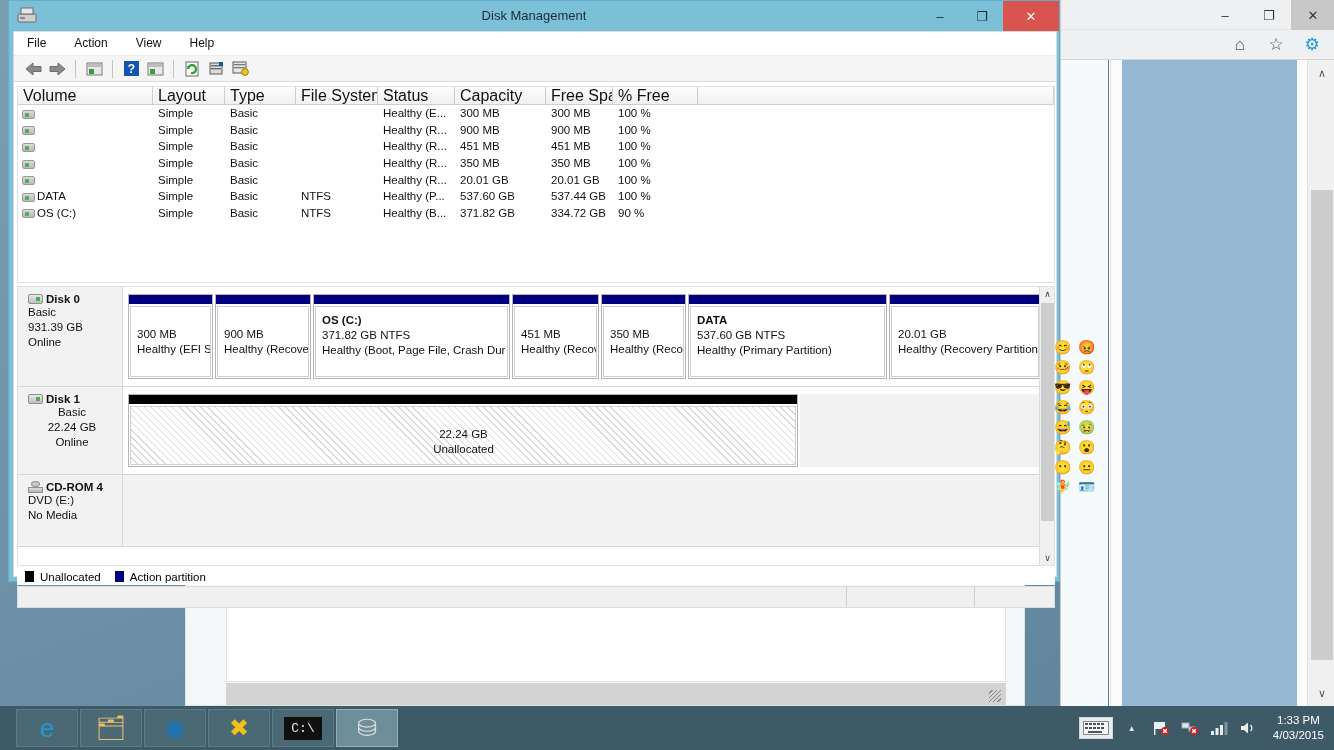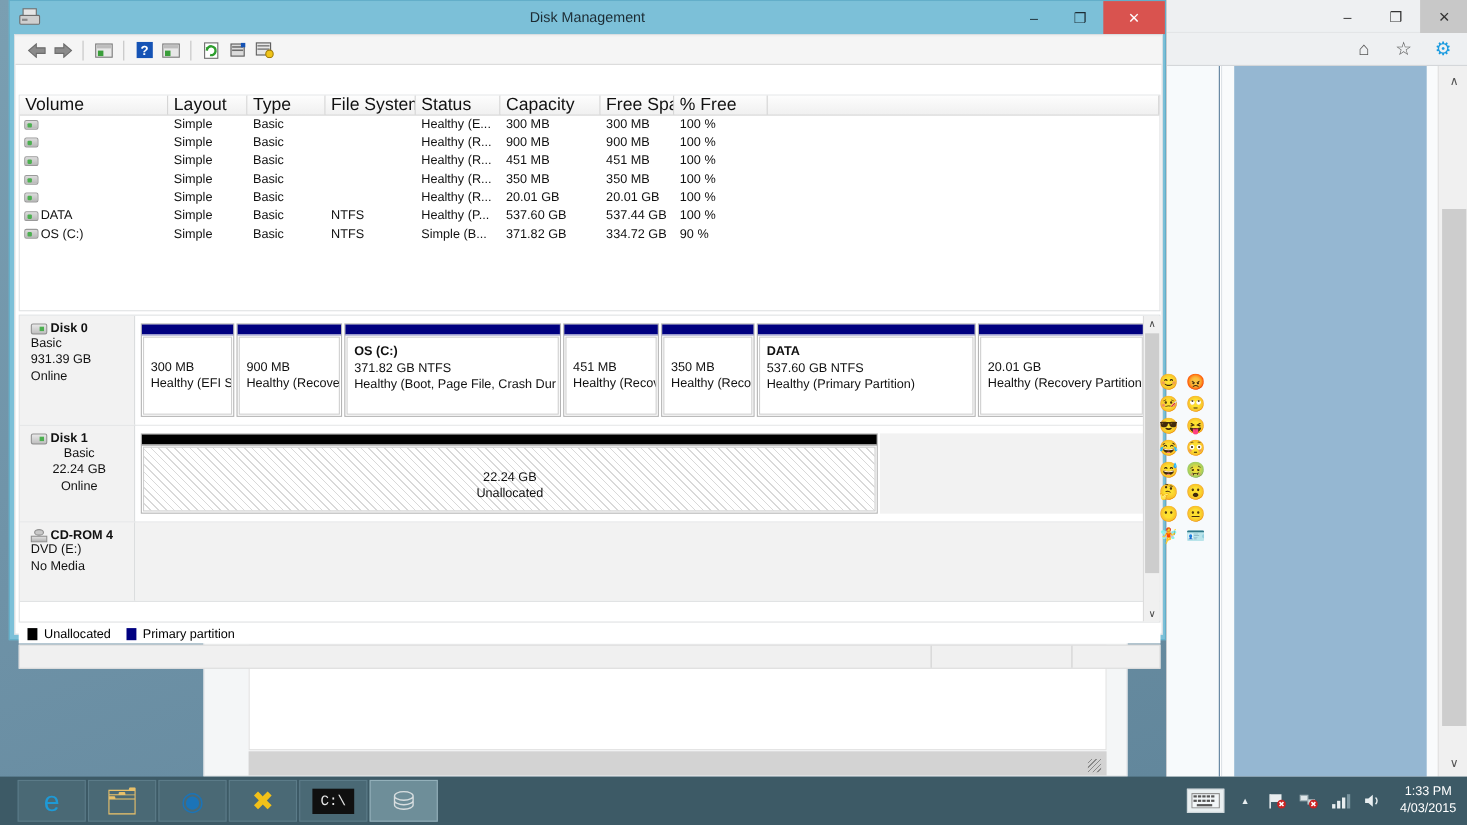--- a/index.html
+++ b/index.html
@@ -260,20 +260,26 @@
       <div class="dm-title-text">Disk Management</div>
       <div class="dm-winctrls">
         <div class="dm-wbtn">–</div>
         <div class="dm-wbtn">❐</div>
         <div class="dm-wbtn close">✕</div>
       </div>
     </div>
 
     <div class="dm-client">
 
+      <div class="menubar" id="menubar">
+          <div class="menu-item">File</div>
+          <div class="menu-item">Action</div>
+          <div class="menu-item">View</div>
+          <div class="menu-item">Help</div>
+        </div>
 
       <div class="toolbar">
         <div class="tb">
           <svg width="17" height="14" viewBox="0 0 17 14">
               <path d="M8 1 L1 7 L8 13 L8 9.5 L16 9.5 L16 4.5 L8 4.5 Z" fill="#8b8b8b" stroke="#6d6d6d"></path>
             </svg>
         </div>
         <div class="tb">
           <svg width="17" height="14" viewBox="0 0 17 14">
               <path d="M9 1 L16 7 L9 13 L9 9.5 L1 9.5 L1 4.5 L9 4.5 Z" fill="#8b8b8b" stroke="#6d6d6d"></path>
@@ -404,21 +410,21 @@
               <div class="c-cap">537.60 GB</div>
               <div class="c-free">537.44 GB</div>
               <div class="c-pct">100 %</div>
               <div class="c-last"></div>
             </div>
             <div class="vl-row">
               <div class="c-vol" style="padding-left: 4px;"><span class="voli"></span><span>OS (C:)</span></div>
               <div class="c-lay">Simple</div>
               <div class="c-typ">Basic</div>
               <div class="c-fs">NTFS</div>
-              <div class="c-sta">Simple (B...</div>
+              <div class="c-sta">Healthy (B...</div>
               <div class="c-cap">371.82 GB</div>
               <div class="c-free">334.72 GB</div>
               <div class="c-pct">90 %</div>
               <div class="c-last"></div>
             </div>
           </div>
       </div>
 
       <div class="diskpane">
         <div id="diskrows">
@@ -527,21 +533,21 @@
           <div class="ar">∧</div>
           <div class="th"></div>
           <div class="ar" style="position:absolute;bottom:0;">∨</div>
         </div>
       </div>
 
       <div class="legend" id="legend">
           <span class="sw black"></span>
           <span style="margin-right: 8px;">Unallocated</span>
           <span class="sw navy"></span>
-          <span style="margin-right: 8px;">Primary partition</span>
+          <span style="margin-right: 8px;">Action partition</span>
         </div>
 
       <div class="statusbar">
         <div style="flex:1"></div>
         <div class="sb-seg" style="width:128px"></div>
         <div class="sb-seg" style="width:80px"></div>
       </div>
     </div>
   </div>
 

